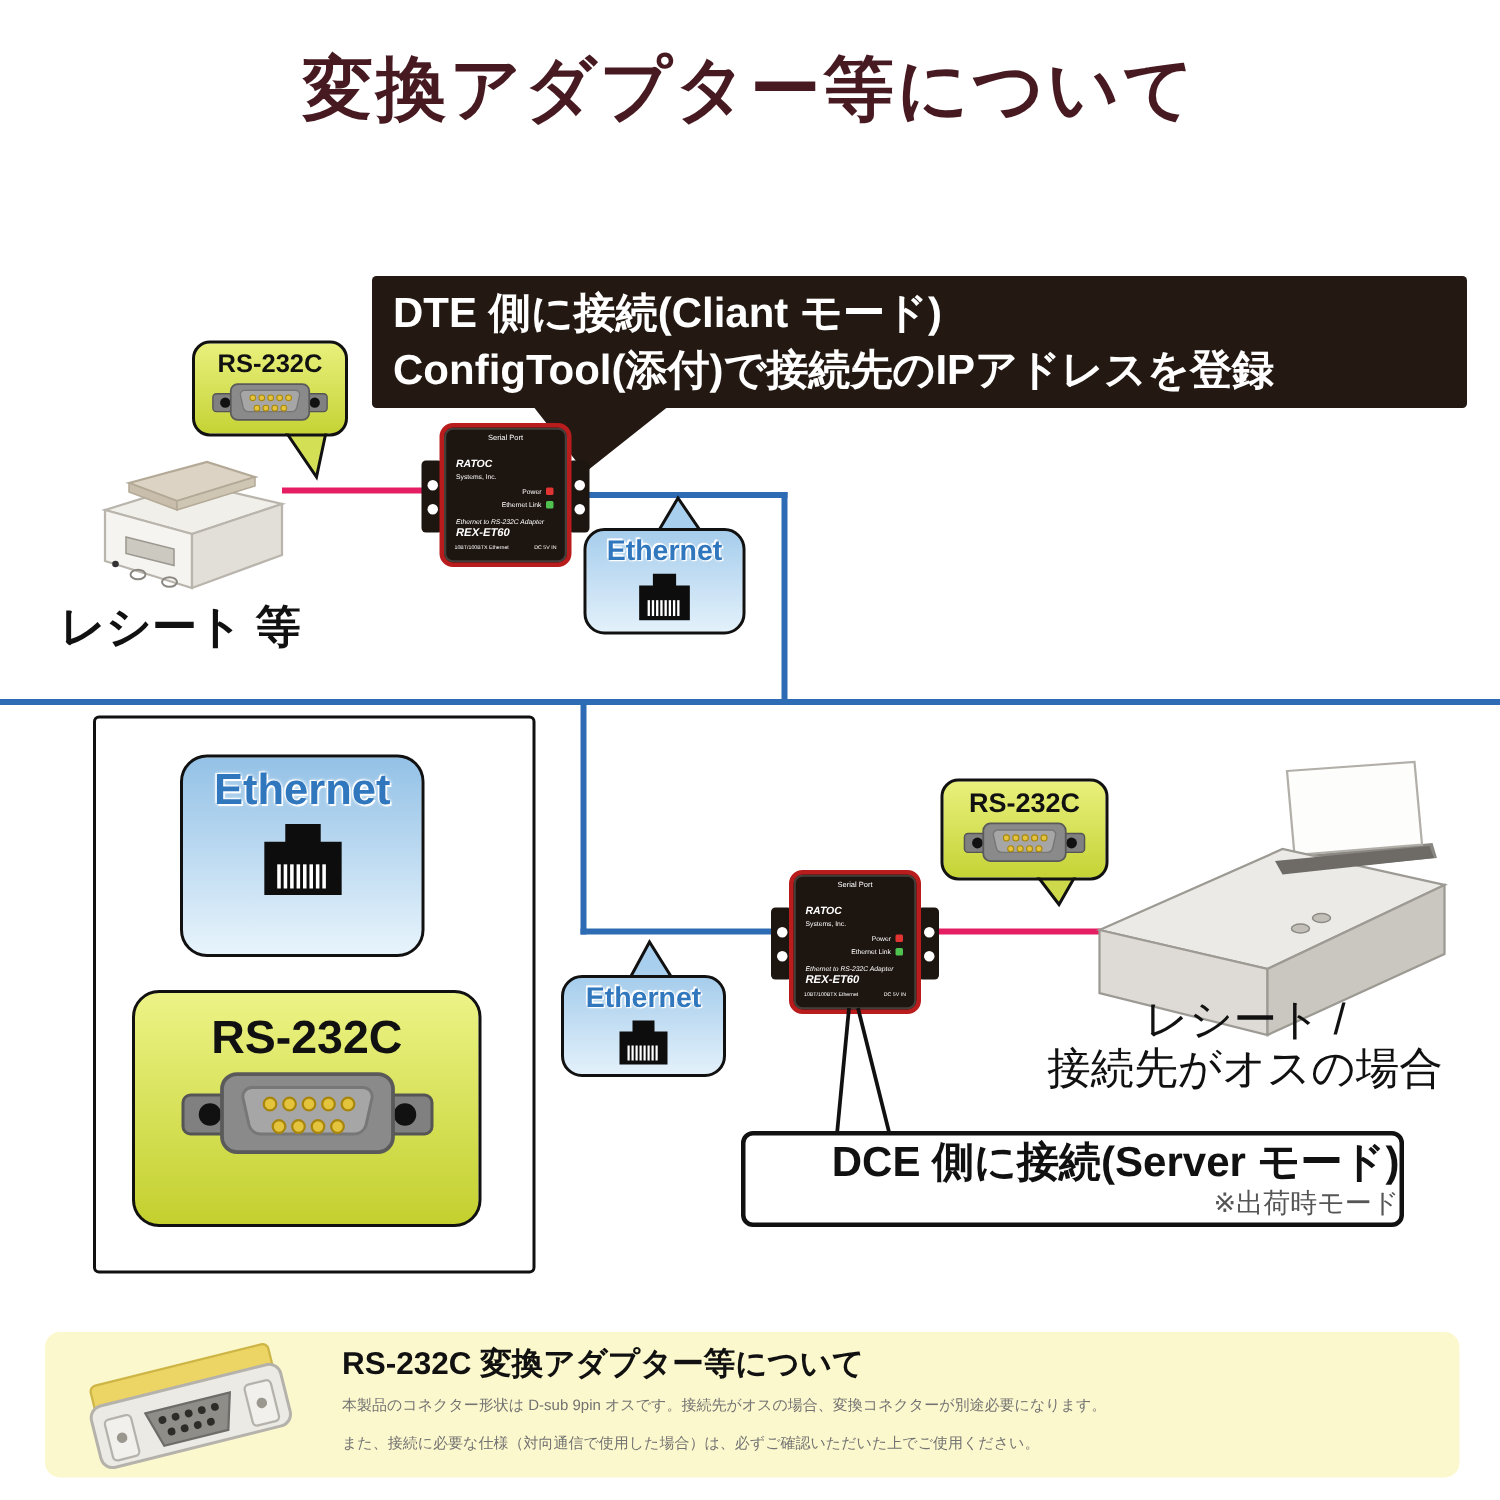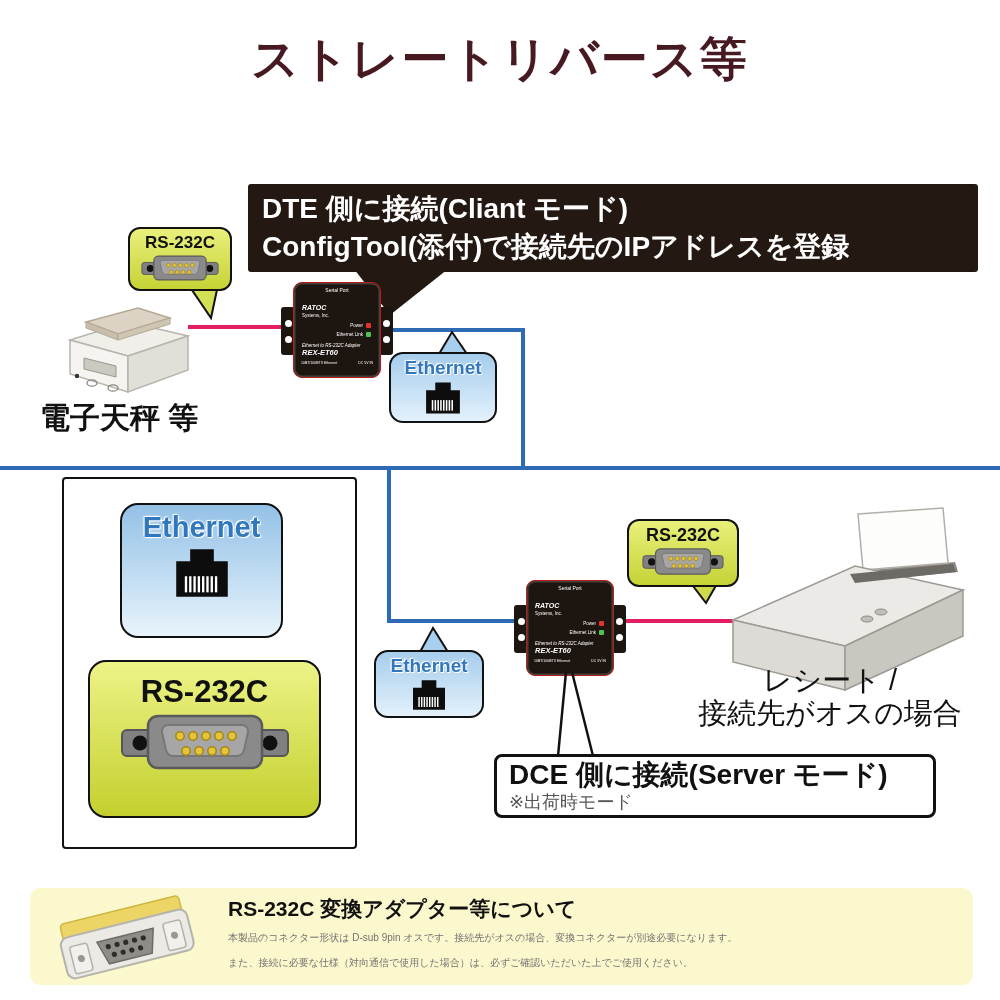--- a/index.html
+++ b/index.html
@@ -38,21 +38,21 @@
   .legend-eth{left:120px;top:503px;width:163px;height:135px;border:2px solid #111;border-radius:18px;
        background:linear-gradient(#93c1e6,#e8f4fc);text-align:center;box-sizing:border-box;}
   .legend-eth .lbl{display:block;font-weight:bold;color:#3077be;font-size:29px;margin-top:6px;
        text-shadow:0 0 2px #fff,0 0 3px #fff,1px 1px 0 #fff,-1px -1px 0 #fff;}
   .legend-rs{left:88px;top:660px;width:233px;height:158px;border:2px solid #111;border-radius:18px;
        background:linear-gradient(#edf386,#c3d02e);text-align:center;box-sizing:border-box;}
   .legend-rs .lbl{display:block;font-weight:bold;color:#111;font-size:31px;margin-top:12px;}
 
   
   .adapter{position:absolute;width:112px;height:96px;}
-  .abody{position:absolute;left:12px;top:0;width:88px;height:96px;background:#1d1510;border:1px solid #b91c1c;
+  .abody{position:absolute;left:12px;top:0;width:88px;height:96px;background:#1d1510;border:3px solid #b91c1c;
          border-radius:9px;box-shadow:inset 0 0 0 1.5px rgba(255,255,255,.18);color:#fff;box-sizing:border-box;}
   .ear{position:absolute;top:25px;width:14px;height:48px;background:#1d1510;border-radius:3px;
        display:flex;flex-direction:column;align-items:center;justify-content:center;gap:9px;}
   .ear-l{left:0;} .ear-r{right:0;}
   .ear i{width:7px;height:7px;background:#fff;border-radius:50%;}
   .a-serial{font-size:5px;text-align:center;padding-top:4px;}
   .a-brand{padding:3px 0 0 8px;line-height:1.1;}
   .a-brand .b1{font-size:7px;font-weight:bold;font-style:italic;}
   .a-brand .b2{font-size:4.5px;display:block;}
   .a-row{display:flex;justify-content:flex-end;align-items:center;gap:3px;font-size:4.5px;
@@ -63,35 +63,35 @@
   .a-model{font-size:7.5px;font-style:italic;font-weight:bold;padding-left:8px;}
   .a-ports{display:flex;justify-content:space-between;font-size:3.5px;padding:4px 7px 0;}
 
   
   .scale-label{left:40px;top:398px;width:220px;font-size:30px;font-weight:600;color:#111;}
   .printer-label{left:660px;top:664px;width:340px;text-align:center;font-size:29px;font-weight:500;
        color:#111;line-height:33px;}
 
   
   .dce-box{left:494px;top:754px;width:442px;height:64px;background:#fff;border:3px solid #111;
-       border-radius:8px;box-sizing:border-box;padding:2px 0 0 12px;}
+       border-radius:8px;box-sizing:border-box;padding:2px 0 0 12px;text-align:right;}
   .dce-l1{font-size:28px;font-weight:600;color:#111;line-height:32px;}
   .dce-l2{font-size:18px;color:#555;line-height:22px;}
 
   
   .note{left:30px;top:888px;width:943px;height:97px;background:#fcf8cd;border-radius:10px;}
   .note-title{left:228px;top:895px;font-size:21px;font-weight:bold;color:#111;}
   .note-body{left:228px;top:925px;width:740px;font-size:10px;color:#737373;line-height:25px;}
 </style>
 </head>
 <body>
 
 <div class="canvas">
 
-  <div class="abs title1">ストレートリバース等</div>
+  <div class="abs title1">変換アダプター等について</div>
 
   <div class="line pink" style="left:188px;top:325px;width:97px;height:4px;"></div>
   <div class="line blue" style="left:388px;top:328px;width:137px;height:4px;"></div>
   <div class="line blue" style="left:521px;top:328px;width:4px;height:142px;"></div>
   <div class="line blue" style="left:0;top:466px;width:1000px;height:4px;"></div>
   <div class="line blue" style="left:387px;top:468px;width:4px;height:155px;"></div>
   <div class="line blue" style="left:387px;top:619px;width:142px;height:4px;"></div>
   <div class="line pink" style="left:625px;top:619px;width:115px;height:4px;"></div>
 
   <svg class="abs dte-tail" viewBox="0 0 140 50">
@@ -107,21 +107,21 @@
     <polygon points="6,48 64,64 64,100 6,82" fill="#f6f4f0" stroke="#b9b5ad" stroke-width="1.5"></polygon>
     <polygon points="64,64 124,44 124,78 64,100" fill="#e2dfd8" stroke="#b9b5ad" stroke-width="1.5"></polygon>
     <polygon points="22,30 74,16 106,26 54,42" fill="#ddd3c5" stroke="#b3a996" stroke-width="1.5"></polygon>
     <polygon points="22,30 54,42 54,48 22,36" fill="#c9beab" stroke="#b3a996" stroke-width="1"></polygon>
     <polygon points="54,42 106,26 106,32 54,48" fill="#cfc5b3" stroke="#b3a996" stroke-width="1"></polygon>
     <polygon points="20,66 52,74 52,85 20,77" fill="#ccc9c1" stroke="#9a978f" stroke-width="1"></polygon>
     <ellipse cx="28" cy="91" rx="5" ry="3.2" fill="none" stroke="#8a8780" stroke-width="1.3"></ellipse>
     <ellipse cx="49" cy="96" rx="5" ry="3.2" fill="none" stroke="#8a8780" stroke-width="1.3"></ellipse>
     <circle cx="13" cy="84" r="2.2" fill="#333"></circle>
   </svg>
-  <div class="abs scale-label">電子天秤 等</div>
+  <div class="abs scale-label">レシート 等</div>
 
   <svg class="abs" style="left:185px;top:284px;" width="40" height="38" viewBox="0 0 40 38">
     <polygon points="5,3 33,1 26,34" fill="#d3df55" stroke="#111" stroke-width="2"></polygon>
   </svg>
   <div class="balloon rs-balloon" style="left:128px;top:227px;width:104px;height:64px;">
     <span class="lbl">RS-232C</span>
     <svg width="78" height="30" viewBox="0 0 170 64">
       <rect x="2" y="20" width="36" height="26" rx="5" fill="#808080" stroke="#555" stroke-width="2"></rect>
       <rect x="132" y="20" width="36" height="26" rx="5" fill="#808080" stroke="#555" stroke-width="2"></rect>
       <circle cx="20" cy="33" r="7.5" fill="#111"></circle>

